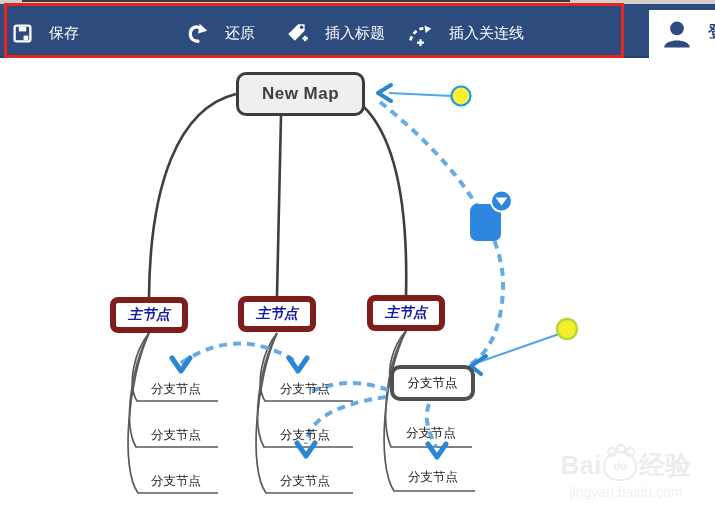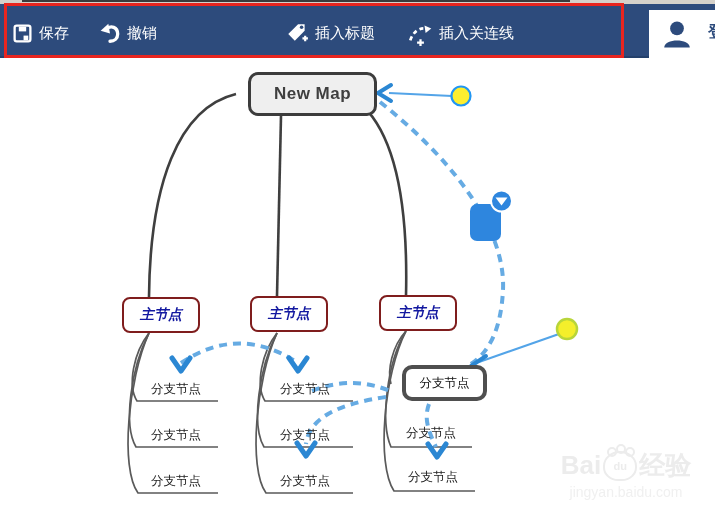--- a/index.html
+++ b/index.html
@@ -5,32 +5,32 @@
   html,body{margin:0;padding:0;background:#fff;font-family:"Liberation Sans",sans-serif;}
   #app{position:relative;width:715px;height:527px;background:#fff;overflow:hidden;}
 
   
   .top-strip{position:absolute;left:0;top:0;width:715px;height:4px;background:#d5d1ca;}
   .top-strip-dark{position:absolute;left:22px;top:0;width:548px;height:2px;background:#3b3b3b;}
 
   
   .toolbar{position:absolute;left:0;top:4px;width:715px;height:54px;background:#2d4b7c;border-bottom:2px solid #24406b;box-sizing:border-box;}
   .red-frame{position:absolute;left:4px;top:3px;width:614px;height:49px;border:3px solid #e8251f;pointer-events:none;z-index:30;}
-  .tb-btn{position:absolute;top:14px;height:30px;display:flex;align-items:center;gap:6px;color:#fff;font-size:15px;cursor:pointer;white-space:nowrap;}
+  .tb-btn{position:absolute;top:14px;height:30px;display:flex;align-items:center;gap:16px;color:#fff;font-size:15px;cursor:pointer;white-space:nowrap;}
   .tb-btn svg{display:block;}
   .account-box{position:absolute;left:649px;top:6px;width:66px;height:48px;background:#fff;display:flex;align-items:center;}
   .account-box svg{margin-left:12px;}
   .partial-char{position:absolute;left:708px;top:22px;width:7px;height:20px;overflow:hidden;color:#2d4b7c;font-size:16px;font-weight:bold;}
 
   
   .map-svg{position:absolute;left:0;top:0;z-index:1;}
-  .node{position:absolute;display:flex;align-items:center;justify-content:center;background:#fff;box-sizing:border-box;z-index:2;cursor:pointer;margin-left:12px;}
+  .node{position:absolute;display:flex;align-items:center;justify-content:center;background:#fff;box-sizing:border-box;z-index:2;cursor:pointer;}
   .root-node{left:236px;top:72px;width:129px;height:44px;background:#efefef;border:3px solid #3c3c3c;border-radius:10px;
              font-weight:bold;font-size:17px;color:#3f3f3f;letter-spacing:.5px;}
-  .main-node{width:78px;height:36px;border:2px solid #7f1d1d;border-radius:8px;
+  .main-node{width:78px;height:36px;border:6px solid #7f1d1d;border-radius:8px;
              font-family:"Liberation Serif",serif;font-style:italic;font-weight:bold;font-size:14px;color:#1218a0;}
   .sel-node{left:390px;top:365px;width:85px;height:36px;border:4px solid #4f4f4f;border-radius:10px;font-size:12.5px;color:#111;}
   .branch-label{position:absolute;width:72px;height:16px;font-size:12.5px;color:#222;z-index:2;cursor:pointer;}
 
   
   .watermark{position:absolute;left:533px;top:448px;width:186px;z-index:0;color:#ececec;user-select:none;}
   .wm-row{display:flex;align-items:center;justify-content:center;font-weight:bold;font-size:26px;gap:2px;}
   .wm-paw{width:30px;height:26px;border:2px solid #ececec;border-radius:50% 50% 45% 45%;position:relative;
           display:flex;align-items:center;justify-content:center;font-size:11px;}
   .wm-paw i{position:absolute;top:-6px;width:6px;height:6px;border:2px solid #ececec;border-radius:50%;font-style:normal;}
@@ -49,28 +49,28 @@
 
     <div class="tb-btn" style="left:12px">
       <svg width="21" height="21" viewBox="0 0 20 20">
         <rect x="2.5" y="2.5" width="15" height="15" rx="2" fill="none" stroke="#fff" stroke-width="2.2"></rect>
         <rect x="6.5" y="3.5" width="7" height="4.5" fill="#fff"></rect>
         <rect x="11" y="12" width="4.5" height="4.5" fill="#fff"></rect>
       </svg>
       <span>保存</span>
     </div>
 
-    <div class="tb-btn" style="left:99px">
+
+    <div class="tb-btn" style="left:187px">
       <svg width="22" height="22" viewBox="0 0 20 20">
-        <path d="M6,7 C11,2 17,5 17,11 C17,15 14,17.5 10,17.5" fill="none" stroke="#fff" stroke-width="3" stroke-linecap="round"></path>
-        <polygon points="8.5,1.5 1.5,8 10,10.5" fill="#fff"></polygon>
+        <path d="M14,7 C9,2 3,5 3,11 C3,15 6,17.5 10,17.5" fill="none" stroke="#fff" stroke-width="3" stroke-linecap="round"></path>
+        <polygon points="11.5,1.5 18.5,8 10,10.5" fill="#fff"></polygon>
       </svg>
-      <span>撤销</span>
+      <span>还原</span>
     </div>
-
 
     <div class="tb-btn" style="left:408px">
       <svg width="25" height="25" viewBox="0 0 22 22">
         <path d="M2,17 C5,8 12,5 17,7" fill="none" stroke="#fff" stroke-width="2.4" stroke-dasharray="3.5 3"></path>
         <polygon points="20.5,6.5 14.5,4 15.5,10.5" fill="#fff"></polygon>
         <path d="M8,19 h6 M11,16 v6" stroke="#fff" stroke-width="2"></path>
       </svg>
       <span>插入关连线</span>
     </div>
 

